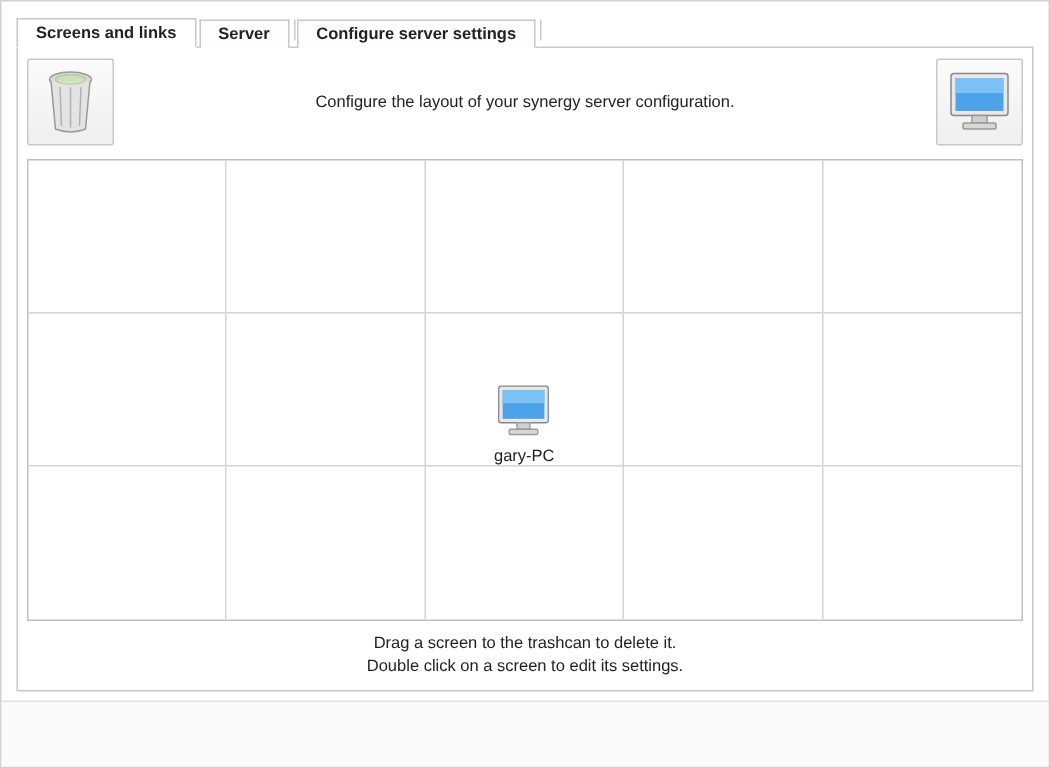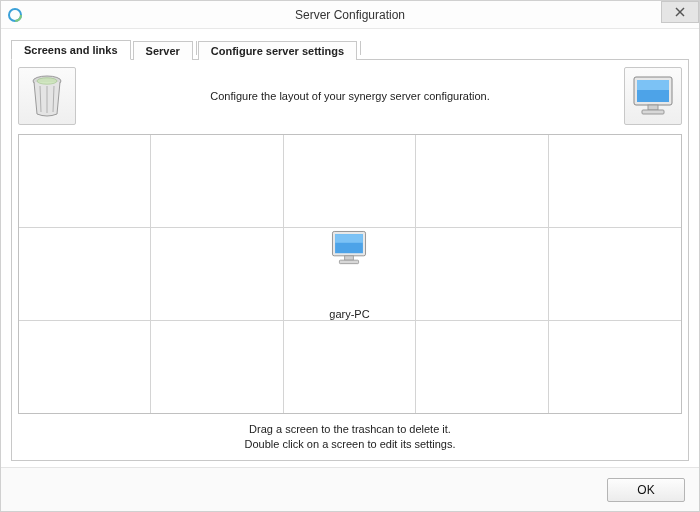--- a/index.html
+++ b/index.html
@@ -66,21 +66,21 @@
 .toprow .instr { flex: 1; text-align: center; font-size: 11px; color: #222; }
 .grid {
   margin-top: 8px;
   flex: 1;
   border: 1px solid #c0c0c0;
   display: grid;
   grid-template-columns: repeat(5, 1fr);
   grid-template-rows: repeat(3, 1fr);
   background: #fff;
 }
-.cell { border-right: 1px solid #d4d4d4; border-bottom: 1px solid #d4d4d4; display: flex; flex-direction: column; align-items: center; justify-content: space-between; gap: 4px; }
+.cell { border-right: 1px solid #d4d4d4; border-bottom: 1px solid #d4d4d4; display: flex; flex-direction: column; align-items: center; justify-content: flex-end; gap: 4px; }
 .cell:nth-child(5n) { border-right: none; }
 .cell:nth-child(n+11) { border-bottom: none; }
 .cell .label { font-size: 11px; color: #222; }
 .hints { text-align: center; font-size: 11px; color: #222; padding: 8px 0 2px 0; line-height: 1.35; }
 .footer {
   height: 44px;
   border-top: 1px solid #e4e4e4;
   display: flex;
   align-items: center;
   justify-content: flex-end;
@@ -96,35 +96,20 @@
   color: #111;
   cursor: pointer;
   border-radius: 2px;
 }
 svg { display: block; }
 </style>
 </head>
 <body>
 
 <div class="window">
-  <div class="titlebar">
-    <span class="appicon">
-      <svg width="16" height="16" viewBox="0 0 16 16">
-        <circle cx="8" cy="8" r="6" fill="none" stroke="#3aa0d8" stroke-width="2"></circle>
-        <circle cx="8" cy="8" r="6" fill="none" stroke="#7ec97e" stroke-width="2" stroke-dasharray="9 30"></circle>
-      </svg>
-    </span>
-    <div class="title">Server Configuration</div>
-    <div class="closebtn">
-      <svg width="10" height="10" viewBox="0 0 10 10">
-        <line x1="1" y1="1" x2="9" y2="9" stroke="#555" stroke-width="1.4"></line>
-        <line x1="9" y1="1" x2="1" y2="9" stroke="#555" stroke-width="1.4"></line>
-      </svg>
-    </div>
-  </div>
 
   <div class="content">
     <div class="tabs">
       <div class="tab active">Screens and links</div>
       <div class="tab">Server</div>
       <div class="tab-sep"></div>
       <div class="tab">Configure server settings</div>
       <div class="tab-sep"></div>
     </div>
 
@@ -181,15 +166,14 @@
       </div>
 
       <div class="hints">
         <div>Drag a screen to the trashcan to delete it.</div>
         <div>Double click on a screen to edit its settings.</div>
       </div>
     </div>
   </div>
 
   <div class="footer">
-    <button class="btn">OK</button>
   </div>
 </div>
 
 </body></html>

